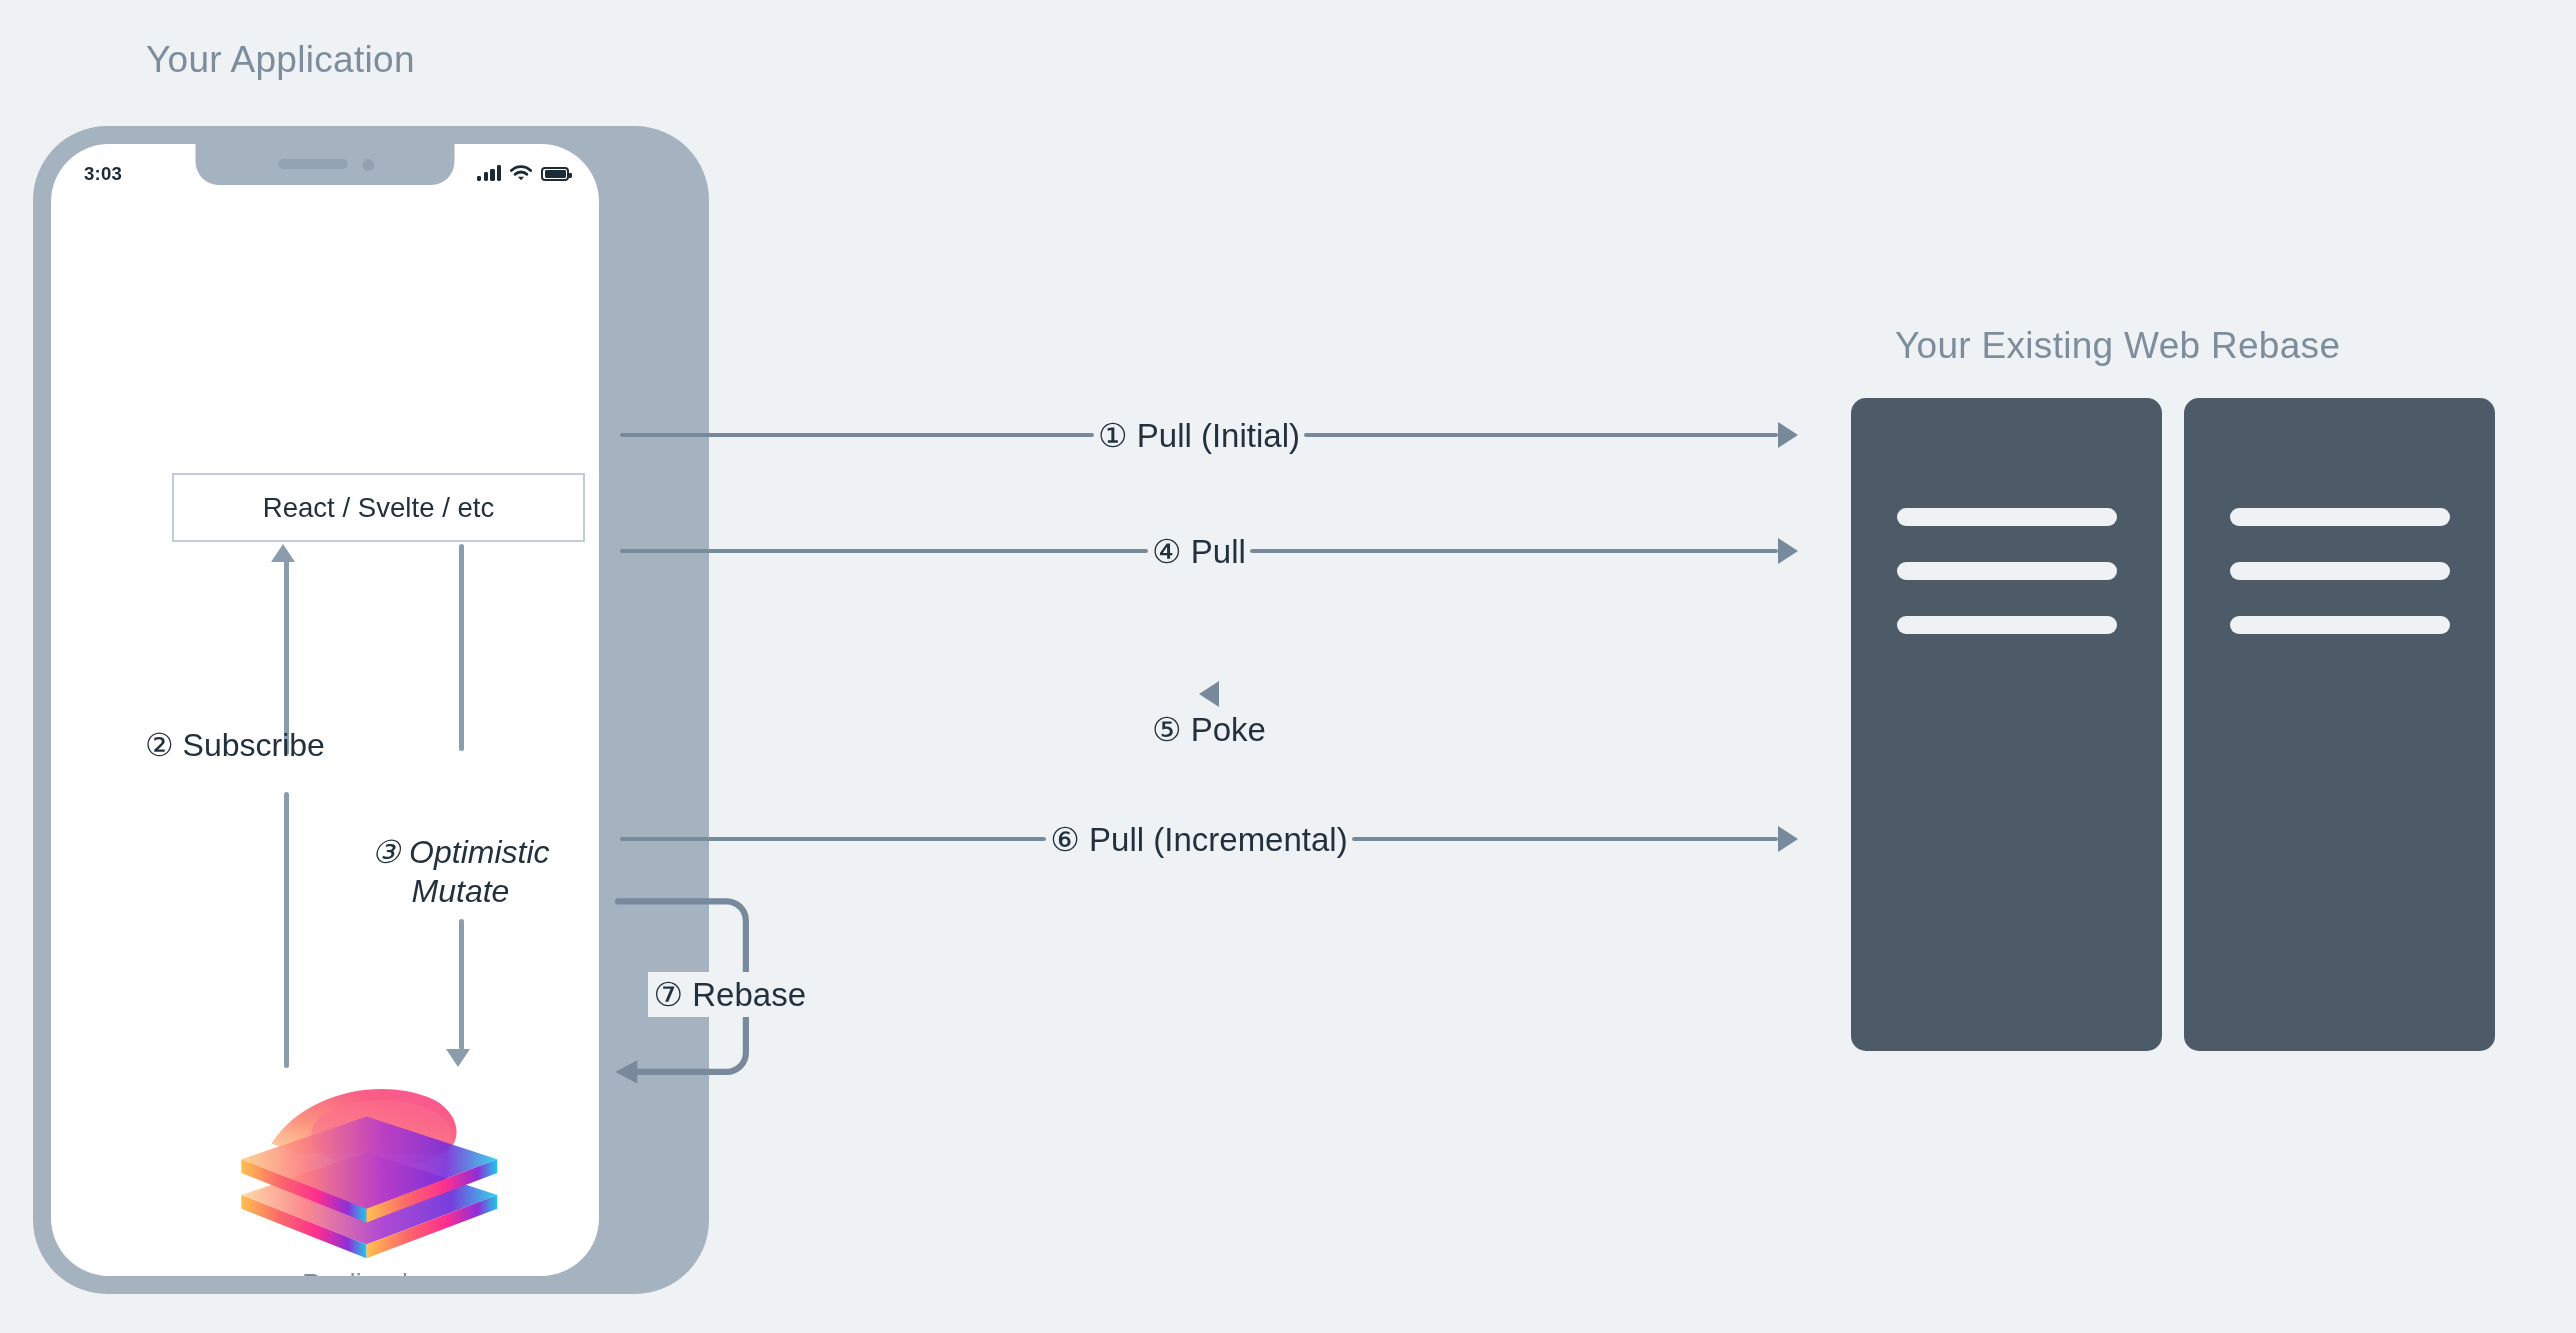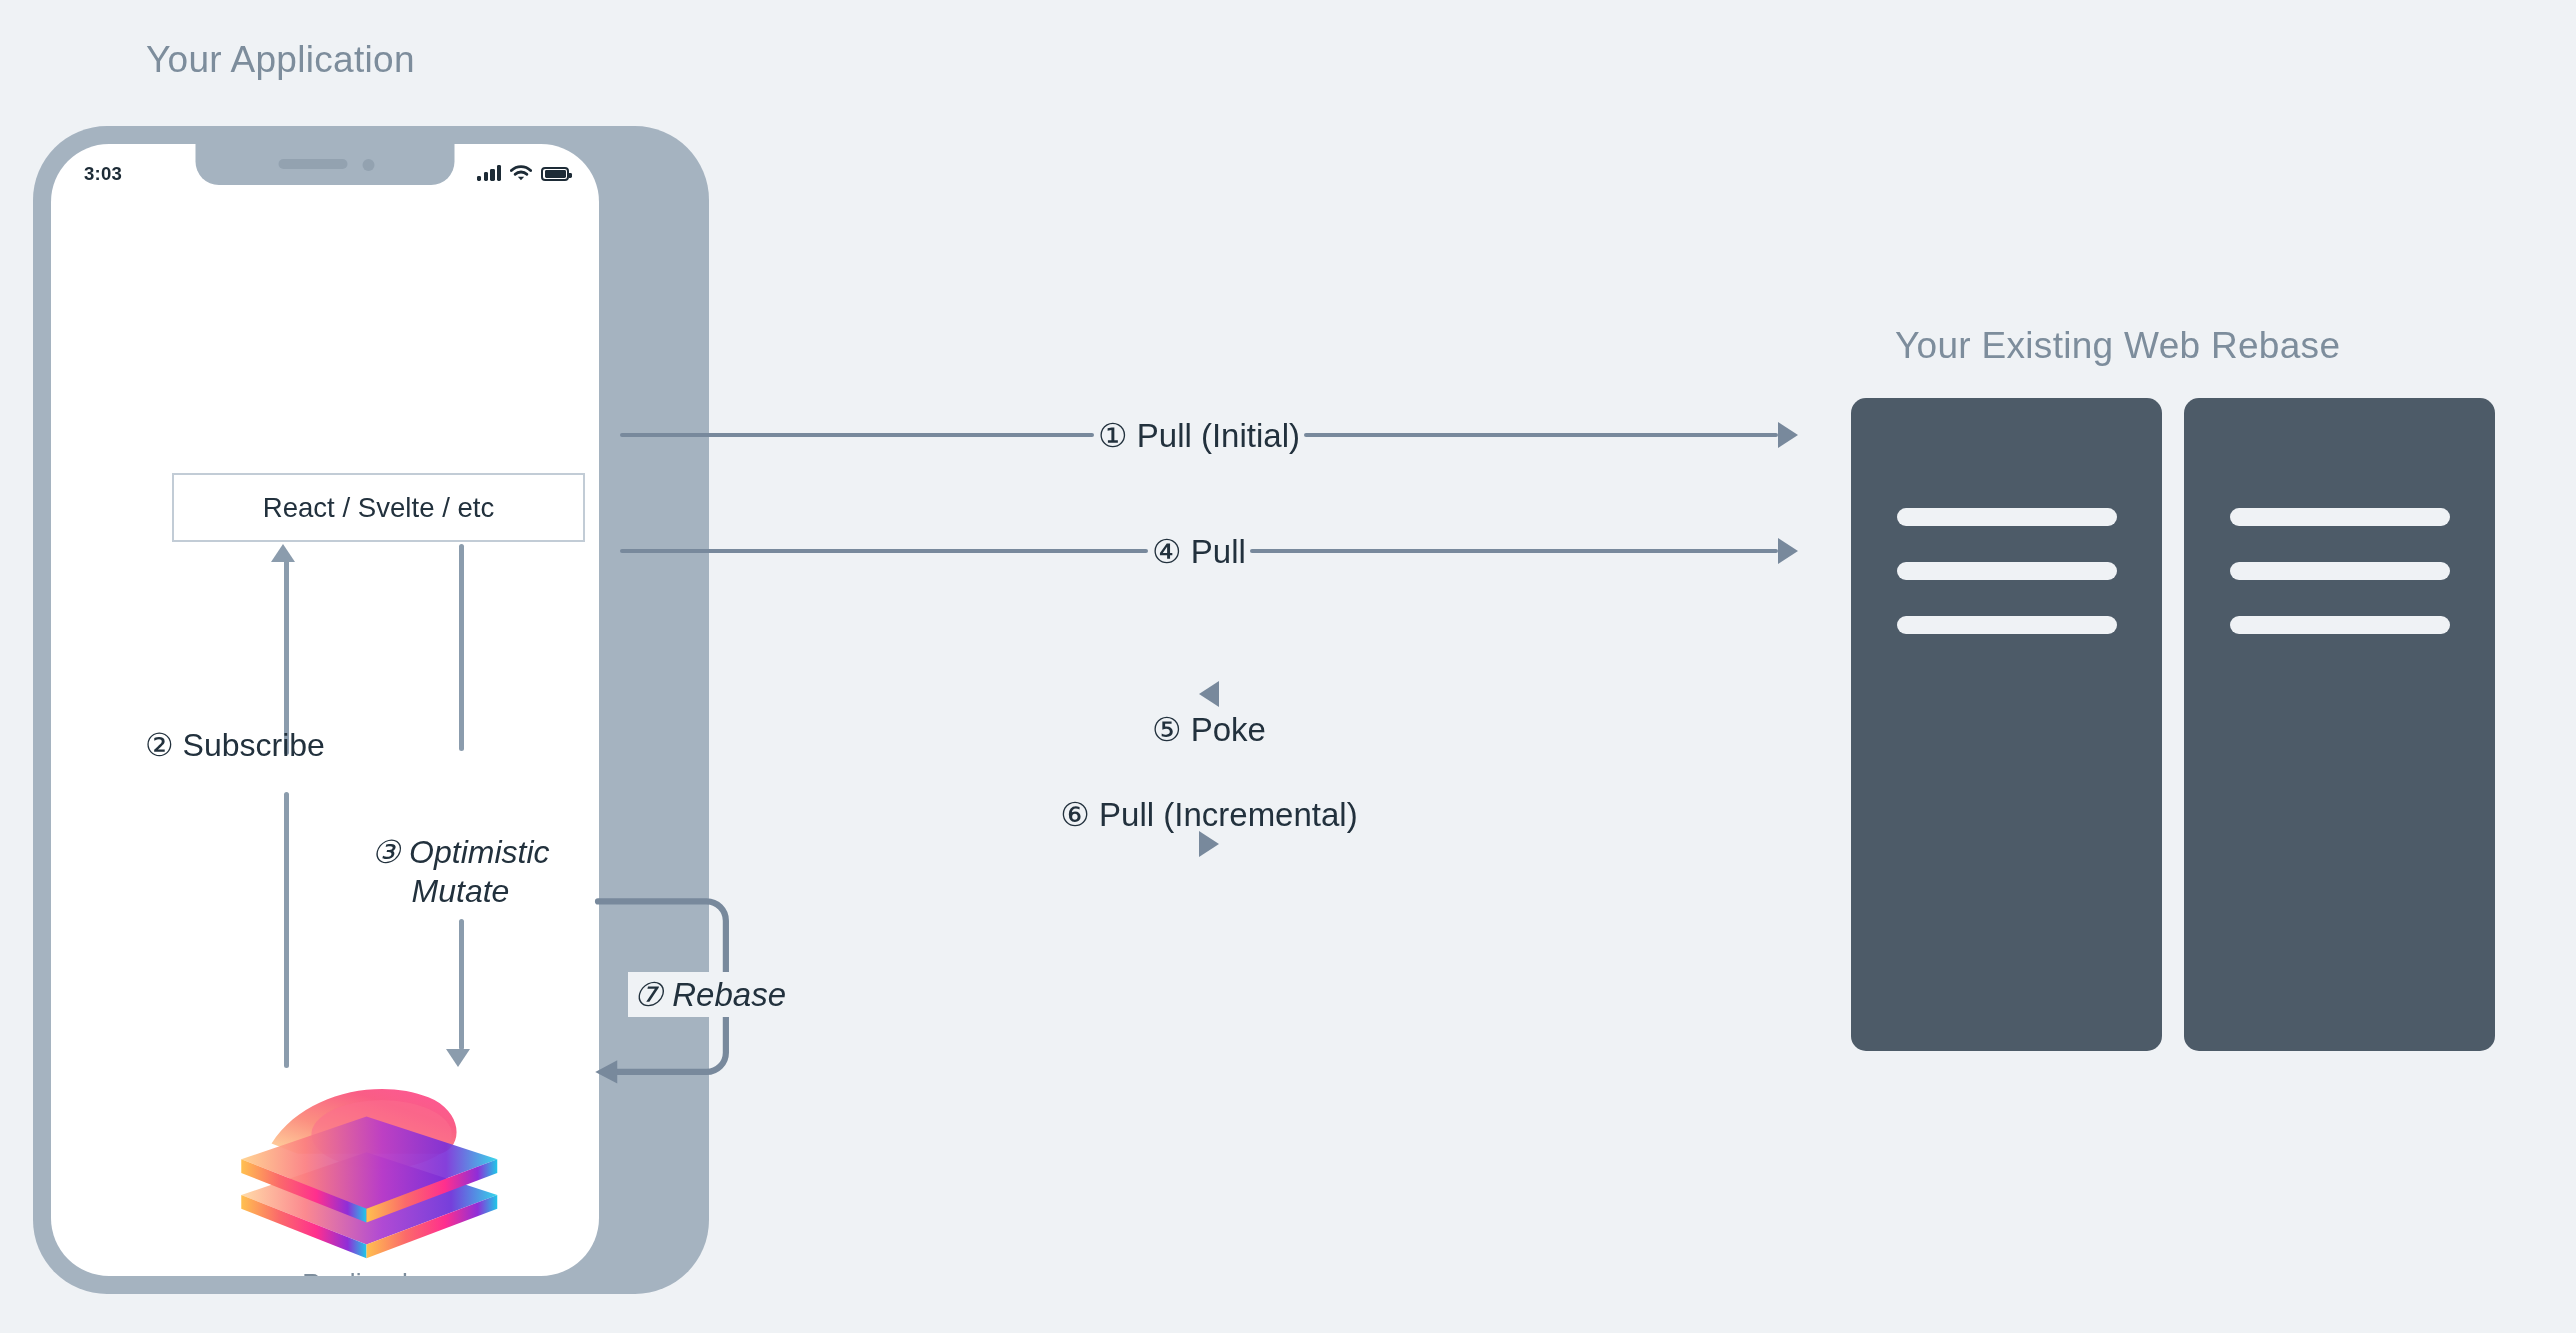--- a/index.html
+++ b/index.html
@@ -204,24 +204,24 @@
   .head-l {
     flex: 0 0 auto;
     width: 0; height: 0;
     border-top: 13px solid transparent;
     border-bottom: 13px solid transparent;
     border-right: 20.7px solid #78899c;
   }
   #flow-1 { top: 432px; }
   #flow-4 { top: 548px; }
   #flow-5 { top: 681px; flex-direction: column; }
-  #flow-6 { top: 798px; flex-direction: column; }
-
-  
-  #rebase-wrap { position: absolute; left: 588px; top: 889px; width: 427px; height: 220px; font-style: italic; }
+  #flow-6 { top: 836px; }
+
+  
+  #rebase-wrap { position: absolute; left: 608px; top: 889px; width: 427px; height: 220px; }
   #rebase-svg { position: absolute; left: 0; top: 0; }
   #label-rebase {
     position: absolute;
     left: 40px; top: 83px;
     color: #22313d;
     font-size: 33px;
     white-space: nowrap;
     background: #eff2f5;
     padding: 2.8px 5.5px;
   }

